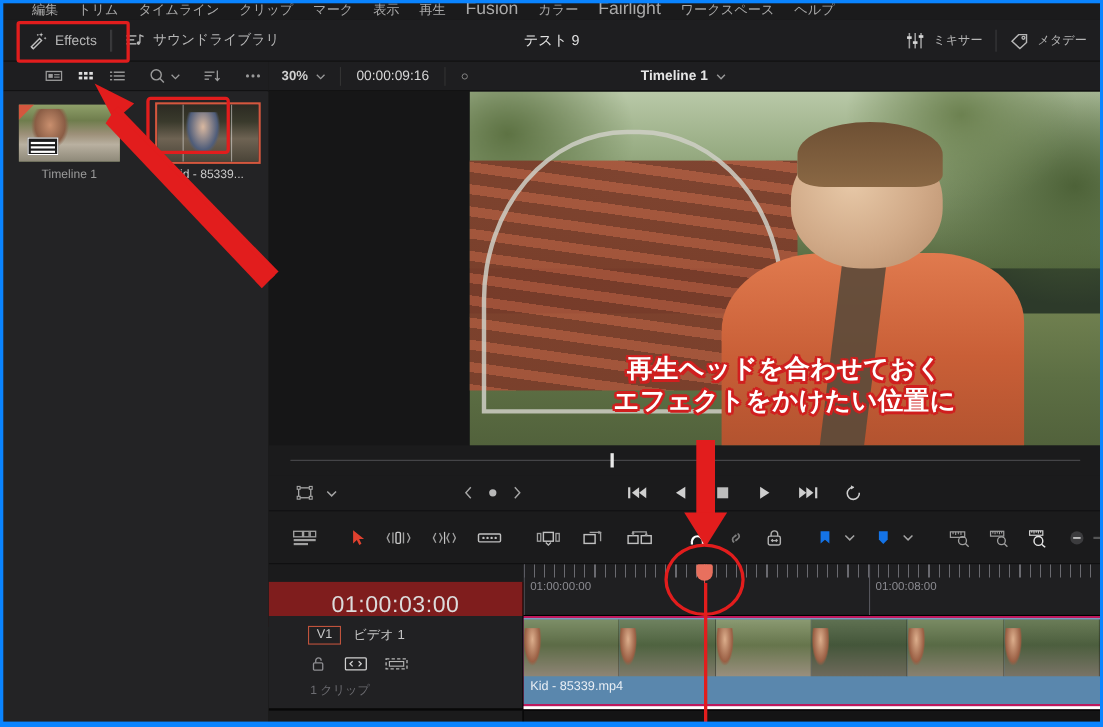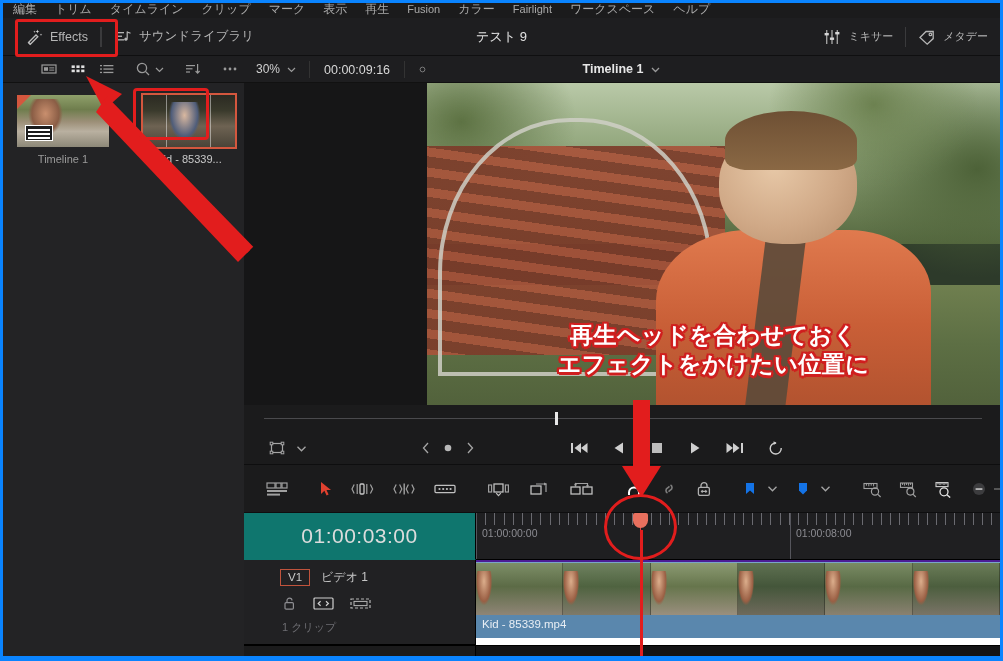--- a/index.html
+++ b/index.html
@@ -15,27 +15,27 @@
   
   .win-edge-top    { position:absolute; left:0; top:0; width:1003px; height:3px; background:#0a84ff; z-index:60; }
   .win-edge-left   { position:absolute; left:0; top:0; width:3px; height:661px; background:#0a84ff; z-index:60; }
   .win-edge-right  { position:absolute; right:0; top:0; width:3px; height:661px; background:#0a84ff; z-index:60; }
   .win-edge-bottom { position:absolute; left:0; bottom:0; width:1003px; height:5px; background:#0a84ff; z-index:60; }
 
   
   .menubar {
     position:absolute; left:0; top:0; width:1003px; height:18px;
     background:#1b1b1c; display:flex; align-items:center;
-    padding-left:4px; z-index:30;
+    padding-left:20px; z-index:30;
   }
   .menu-item {
     font-size:12px; color:#a9a9a9; padding:0 9px; line-height:18px;
     white-space:nowrap; letter-spacing:0px;
   }
-  .menu-item.latin { font-size:11px; }
+  .menu-item.latin { font-size:16px; }
 
   
   .toptoolbar {
     position:absolute; left:3px; top:18px; width:997px; height:38px;
     background:#1e1e20; border-bottom:1px solid #0f0f10;
     display:flex; align-items:center; z-index:20;
   }
   .tt-btn { display:flex; align-items:center; gap:7px; padding:0 12px; height:38px; }
   .tt-label { font-size:12.5px; color:#b6b6b6; white-space:nowrap; }
   .tt-sep { width:1px; height:20px; background:#3a3a3c; }
@@ -203,22 +203,22 @@
   .chev-sm { width:11px; height:11px; }
   .zoom-slider { display:flex; align-items:center; gap:7px; margin-left:4px; }
   .zs-track { width:36px; height:2px; background:#555; }
 
   
   .timeline {
     position:absolute; left:244px; top:513px; width:756px; height:145px;
     background:#1b1b1c; z-index:8;
   }
   .tc-head {
-    position:absolute; left:0; top:0; width:232px; height:47px;
-    background:#0f766e; border-right:1px solid #000; border-bottom:1px solid #0f766e;
+    position:absolute; left:0; top:16px; width:232px; height:47px;
+    background:#7f1d1d; border-right:1px solid #000; border-bottom:6px solid #0f766e;
     display:flex; align-items:center; justify-content:center;
   }
   .tc-text { font-size:21px; color:#dcdcdc; letter-spacing:.5px; }
   .ruler {
     position:absolute; left:232px; top:0; width:524px; height:47px;
     background:#1f1f21; border-bottom:1px solid #000; overflow:hidden;
   }
   .ruler-ticks {
     position:absolute; left:0; top:0; width:524px; height:12px;
     background:repeating-linear-gradient(to right,#6a6a70 0px,#6a6a70 1px, rgba(0,0,0,0) 1px, rgba(0,0,0,0) 9.2px);
@@ -234,21 +234,21 @@
   .v1-badge {
     border:1px solid #c0533c; color:#c9c9c9; font-size:11.5px;
     padding:1px 7px 2px; background:transparent;
   }
   .th-name { font-size:12px; color:#c6c6c6; }
   .th-row2 { display:flex; align-items:center; gap:16px; padding:10px 0 0 38px; }
   .th-row3 { padding:9px 0 0 38px; font-size:11px; color:#6d6d72; }
 
   .track-body {
     position:absolute; left:232px; top:47px; width:524px; height:85px;
-    background:#4c1d95; border-bottom:7px solid #ffffff; overflow:hidden;
+    background:#be185d; border-bottom:3px solid #ffffff; overflow:hidden;
   }
   .clip {
     position:absolute; left:0; top:2px; width:524px; height:78px;
     background:#5a87ad; border-top:1px solid #7aa6c8;
   }
   .clip-strip {
     position:absolute; left:0; top:0; right:0; height:52px; overflow:hidden;
     display:flex;
   }
   .cf { flex:1 1 0; height:52px; border-right:1px solid rgba(0,0,0,.3); }
@@ -469,21 +469,21 @@
             <div class="thumb-grid-line" style="left:73%;"></div>
           </div>
           <div class="thumb-name sel">Kid - 85339...</div>
         </div>
       </div>
     </div>
   </div>
 
   <div style="position:absolute; left:244px; top:56px; width:756px; height:27px; background:#1e1e20; border-bottom:1px solid #111; display:flex; align-items:center; z-index:12;">
     <div style="display:flex; align-items:center; gap:6px; padding:0 12px; height:27px;">
-      <span style="font-size:12px;color:#d0d0d0;">30%</span>
+      <span style="font-size:12px;color:#d0d0d0;font-weight:bold;">30%</span>
       <span class="ico chev-sm">
         <svg viewBox="0 0 11 11" width="11" height="11">
             <path d="M2 4 L5.5 7.5 L9 4" fill="none" stroke="#9a9a9a" stroke-width="1.2"></path>
           </svg>
       </span>
     </div>
     <div style="width:1px;height:17px;background:#333;"></div>
     <div style="padding:0 14px;">
       <span style="font-size:12.5px;color:#d8d8d8;">00:00:09:16</span>
     </div>

